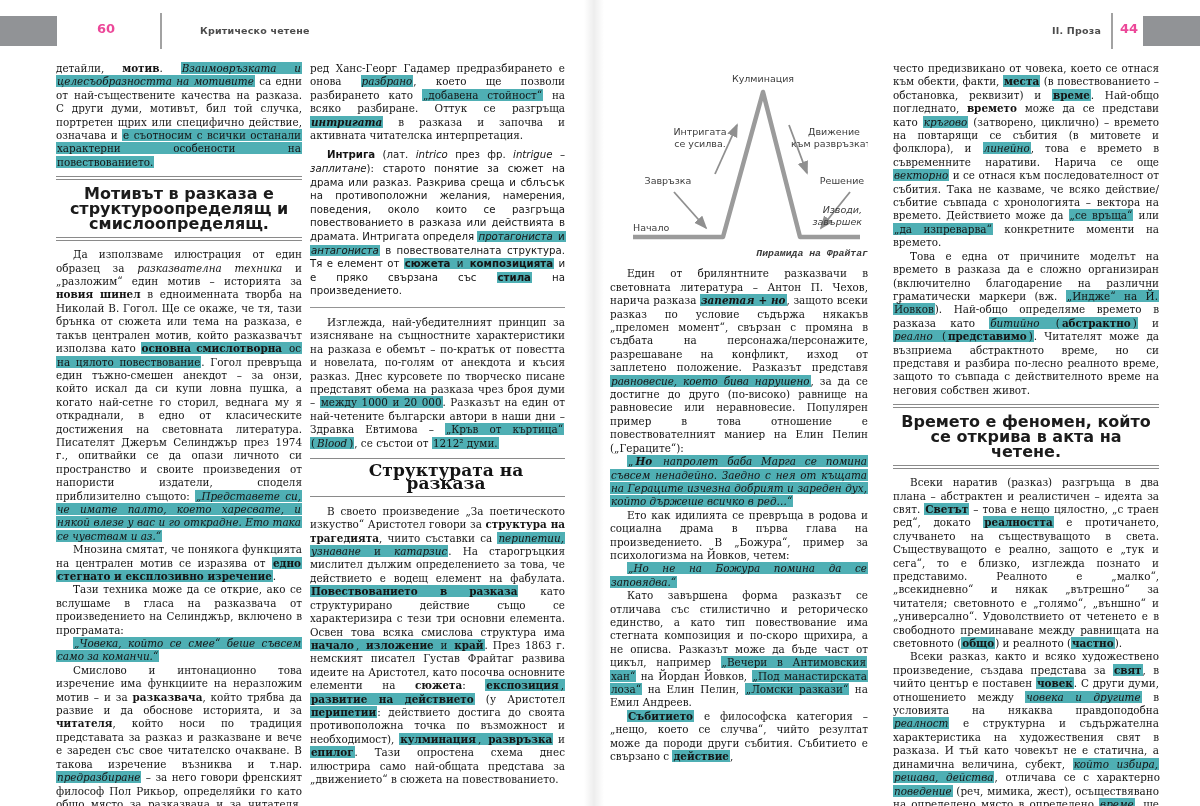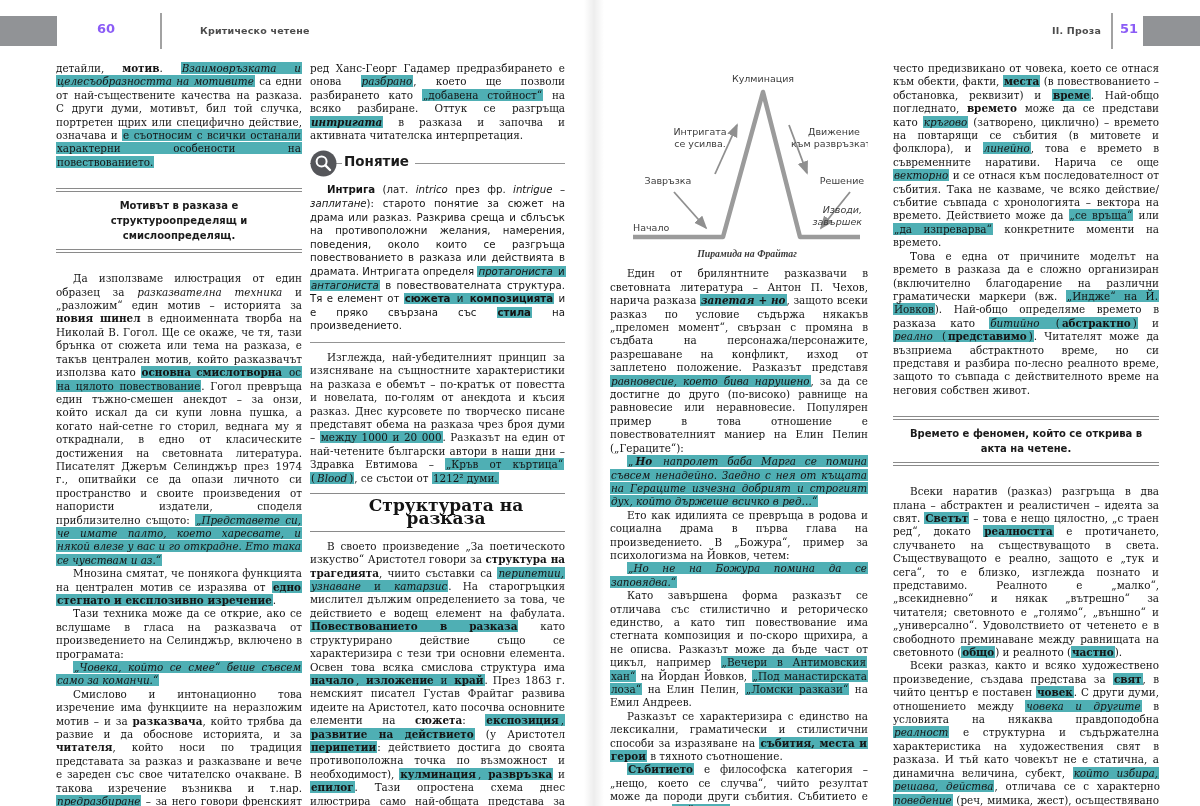--- a/index.html
+++ b/index.html
@@ -2,21 +2,21 @@
 <html lang="bg"><head>
 <meta charset="utf-8">
 <style>
   html,body{margin:0;padding:0;background:#e8e8e8;}
   .sheet{position:relative;width:1200px;height:806px;background:#ffffff;
          font-family:"DejaVu Serif",serif;color:#141414;overflow:hidden;margin:0 auto;}
   
   .hdr-block{position:absolute;top:16px;width:57px;height:30px;background:#919396;}
   #blkL{left:0;} #blkR{right:0;}
   .pagenum{position:absolute;top:21px;font-family:"DejaVu Sans",sans-serif;
-           font-weight:bold;font-size:13px;color:#8b5cf6;}
+           font-weight:bold;font-size:13px;color:#ec4899;}
   #numL{left:97px;} #numR{left:1120px;}
   .hdr-div{position:absolute;top:13px;width:1.5px;height:36px;background:#a2a2a2;}
   #divL{left:160px;} #divR{left:1111px;}
   .runtitle{position:absolute;top:25px;font-family:"DejaVu Sans",sans-serif;
             font-weight:bold;font-size:9.5px;color:#4c4c4c;letter-spacing:.2px;}
   #titleL{left:200px;} #titleR{right:99px;text-align:center;}
   .gutter{position:absolute;left:584px;top:0;width:20px;height:806px;
           background:linear-gradient(to right,rgba(0,0,0,0),rgba(0,0,0,.07) 50%,rgba(0,0,0,0));}
   
   .col{position:absolute;top:62px;font-size:10.4px;line-height:13.4px;text-align:justify;}
@@ -24,79 +24,71 @@
   #col2{left:310px;width:255px;}
   #col3{left:610px;width:258px;}
   #col4{left:893px;width:266px;}
   .para{margin:0;}
   .para.ind{text-indent:17px;}
   .b{font-weight:bold;}
   .i{font-style:italic;}
   .hl{background:#4fafb4;padding:0 1px;-webkit-box-decoration-break:clone;box-decoration-break:clone;}
   
   .callout{border-top:4px double #8a8a8a;border-bottom:4px double #8a8a8a;
-           margin:19px 0;padding:6px 8px;text-align:center;
+           margin:7px 0;padding:6px 8px;text-align:center;
            font-family:"DejaVu Sans",sans-serif;font-weight:bold;
-           font-size:10px;line-height:15px;color:#1b1b1b;text-indent:0;}
+           font-size:16px;line-height:15px;color:#1b1b1b;text-indent:0;}
   
   .subhead{border-top:1px solid #8a8a8a;border-bottom:1px solid #8a8a8a;
            margin:8px 0;padding:5px 0 5px 17px;font-weight:bold;font-size:17px;
            text-align:center;}
   
   .concept{border-bottom:1px solid #949494;margin:6px 0 8px;padding-bottom:9px;
            font-family:"DejaVu Sans",sans-serif;}
   .c-head{position:relative;height:32px;margin-bottom:3px;}
   .c-head::before{content:"";position:absolute;left:0;right:0;top:15px;border-top:1px solid #949494;}
   .c-icon{position:absolute;left:0;top:2px;width:27px;height:27px;}
   .c-title{position:absolute;left:32px;top:7px;font-weight:bold;font-size:13.5px;
            background:#fff;padding:0 6px 2px 2px;color:#1b1b1b;}
   .c-body{font-size:10.2px;line-height:13.6px;}
   
   .figure{margin:0 0 2px 0;}
   .figure svg{display:block;}
-  .figcap{font-family:Liberation Serif, serif;font-style:italic;font-weight:bold;
-          font-size:9.8px;color:#3a3a3a;margin:0 0 7px 16px;text-align:center;}
+  .figcap{font-family:Liberation Mono, monospace;font-style:italic;font-weight:bold;
+          font-size:9.8px;color:#3a3a3a;margin:0 0 7px 16px;text-align:right;}
   .dia-label{font-family:"DejaVu Sans",sans-serif;font-size:9.5px;fill:#3c3c3c;}
   .dia-label.it{font-style:italic;}
 </style>
 </head>
 <body>
 
 <div class="sheet">
 
   <div class="hdr-block" id="blkL"></div>
   <div class="pagenum" id="numL">60</div>
   <div class="hdr-div" id="divL"></div>
   <div class="runtitle" id="titleL">Критическо четене</div>
   <div class="runtitle" id="titleR">II. Проза</div>
   <div class="hdr-div" id="divR"></div>
-  <div class="pagenum" id="numR">51</div>
+  <div class="pagenum" id="numR">44</div>
   <div class="hdr-block" id="blkR"></div>
   <div class="gutter"></div>
 
   <div class="col" id="col1">
       <p class="para"><span>детайли, </span><span class="b">мотив</span><span>. </span><span class="i hl">Взаимовръзката и целесъобразността на мотивите</span><span> са едни от най-съществените качества на разказа. С други думи, мотивът, бил той случка, портретен щрих или специфично действие, означава и </span><span class="hl">е съотносим с всички останали характерни особености на повествованието.</span></p>
       <div class="callout">Мотивът в разказа е структуроопределящ и смислоопределящ.</div>
       <p class="para ind"><span>Да използваме илюстрация от един образец за </span><span class="i">разказвателна техника</span><span> и „разложим“ един мотив – историята за </span><span class="b">новия шинел</span><span> в едноименната творба на Николай В. Гогол. Ще се окаже, че тя, тази брънка от сюжета или тема на разказа, е такъв централен мотив, който разказвачът използва като </span><span class="b hl">основна смислотворна</span><span class="hl"> ос на цялото повествование</span><span>. Гогол превръща един тъжно-смешен анекдот – за онзи, който искал да си купи ловна пушка, а когато най-сетне го сторил, веднага му я откраднали, в едно от класическите достижения на световната литература. Писателят Джеръм Селинджър през 1974 г., опитвайки се да опази личното си пространство и своите произведения от напористи издатели, споделя приблизително същото: </span><span class="i hl">„Представете си, че имате палто, което харесвате, и някой влезе у вас и го открадне. Ето така се чувствам и аз.“</span></p>
       <p class="para ind"><span>Мнозина смятат, че понякога функцията на централен мотив се изразява от </span><span class="b hl">едно стегнато и експлозивно изречение</span><span>.</span></p>
       <p class="para ind"><span>Тази техника може да се открие, ако се вслушаме в гласа на разказвача от произведението на Селинджър, включено в програмата:</span></p>
       <p class="para ind"><span class="i hl">„Човека, който се смее“ беше съвсем само за команчи.“</span></p>
       <p class="para ind"><span>Смислово и интонационно това изречение има функциите на неразложим мотив – и за </span><span class="b">разказвача</span><span>, който трябва да развие и да обоснове историята, и за </span><span class="b">читателя</span><span>, който носи по традиция представата за разказ и разказване и вече е зареден със свое читателско очакване. В такова изречение възниква и т.нар. </span><span class="i hl">предразбиране</span><span> – за него говори френският философ Пол Рикьор, определяйки го като общо място за разказвача и за читателя. Предразбирането е критически момент, който отговаря на автентичното преживяване, или </span></p>
     </div>
   <div class="col" id="col2">
       <p class="para"><span>ред Ханс-Георг Гадамер предразбирането е онова </span><span class="i hl">разбрано</span><span>, което ще позволи разбирането като </span><span class="hl">„добавена стойност“</span><span> на всяко разбиране. Оттук се разгръща </span><span class="b i hl">интригата</span><span> в разказа и започва и активната читателска интерпретация.</span></p>
       <div class="concept">
-        <div class="c-head">
-          <span class="c-icon"><svg viewBox="0 0 27 27" width="27" height="27">
-              <circle cx="13.5" cy="13.5" r="13" fill="#55565a"></circle>
-              <circle cx="11.6" cy="11.6" r="5" fill="none" stroke="#fff" stroke-width="2"></circle>
-              <line x1="15.4" y1="15.4" x2="20" y2="20" stroke="#fff" stroke-width="2.4" stroke-linecap="round"></line>
-            </svg></span>
-          <span class="c-title">Понятие</span>
-        </div>
         <p class="c-body para ind"><span class="b">Интрига</span><span> (лат. </span><span class="i">intrico</span><span> през фр. </span><span class="i">intrigue</span><span> – </span><span class="i">заплитане</span><span>): старото понятие за сюжет на драма или разказ. Разкрива среща и сблъсък на противоположни желания, намерения, поведения, около които се разгръща повествованието в разказа или действията в драмата. Интригата определя </span><span class="i hl">протагониста</span><span class="hl"> и </span><span class="i hl">антагониста</span><span> в повествователната структура. Тя е елемент от </span><span class="b hl">сюжета</span><span class="hl"> и </span><span class="b hl">композицията</span><span> и е пряко свързана със </span><span class="b hl">стила</span><span> на произведението.</span></p>
       </div>
       <p class="para ind"><span>Изглежда, най-убедителният принцип за изясняване на същностните характеристики на разказа е обемът – по-кратък от повестта и новелата, по-голям от анекдота и късия разказ. Днес курсовете по творческо писане представят обема на разказа чрез броя думи – </span><span class="hl">между 1000 и 20 000</span><span>. Разказът на един от най-четените български автори в наши дни – Здравка Евтимова – </span><span class="hl">„Кръв от къртица“ (</span><span class="i hl">Blood</span><span class="hl">)</span><span>, се състои от </span><span class="hl">1212² думи.</span></p>
       <div class="subhead">Структурата на разказа</div>
       <p class="para ind"><span>В своето произведение „За поетическото изкуство“ Аристотел говори за </span><span class="b">структура на трагедията</span><span>, чиито съставки са </span><span class="i hl">перипетии, узнаване</span><span class="hl"> и </span><span class="i hl">катарзис</span><span>. На старогръцкия мислител дължим определението за това, че действието е водещ елемент на фабулата. </span><span class="b hl">Повествованието в разказа</span><span> като структурирано действие също се характеризира с тези три основни елемента. Освен това всяка смислова структура има </span><span class="b hl">начало</span><span class="hl">, </span><span class="b hl">изложение</span><span class="hl"> и </span><span class="b hl">край</span><span>. През 1863 г. немският писател Густав Фрайтаг развива идеите на Аристотел, като посочва основните елементи на </span><span class="b">сюжета</span><span>: </span><span class="b hl">експозиция</span><span class="hl">, </span><span class="b hl">развитие на действието</span><span> (у Аристотел </span><span class="b hl">перипетии</span><span>: действието достига до своята противоположна точка по възможност и необходимост), </span><span class="b hl">кулминация</span><span class="hl">, </span><span class="b hl">развръзка</span><span> и </span><span class="b hl">епилог</span><span>. Тази опростена схема днес илюстрира само най-общата представа за „движението“ в сюжета на повествованието.</span></p>
     </div>
 
   <div class="col" id="col3">
     <figure class="figure" style="margin:0;">
       <svg viewBox="0 0 258 185" width="258" height="185">
@@ -118,25 +110,24 @@
         <text class="dia-label" x="58" y="122" text-anchor="middle">Завръзка</text>
         <text class="dia-label" x="232" y="122" text-anchor="middle">Решение</text>
         <text class="dia-label" x="23" y="169">Начало</text>
         <text class="dia-label it" x="252" y="151" text-anchor="end">Изводи,</text>
         <text class="dia-label it" x="252" y="163" text-anchor="end">завършек</text>
       </svg>
       <figcaption class="figcap">Пирамида на Фрайтаг</figcaption>
     </figure>
     <div>
         <p class="para ind"><span>Един от брилянтните разказвачи в световната литература – Антон П. Чехов, нарича разказа </span><span class="b i hl">запетая + но</span><span>, защото всеки разказ по условие съдържа някакъв „преломен момент“, свързан с промяна в съдбата на персонажа/персонажите, разрешаване на конфликт, изход от заплетено положение. Разказът представя </span><span class="i hl">равновесие, което бива нарушено</span><span>, за да се достигне до друго (по-високо) равнище на равновесие или неравновесие. Популярен пример в това отношение е повествователният маниер на Елин Пелин („Гераците“):</span></p>
-        <p class="para ind"><span class="hl">„</span><span class="b i hl">Но</span><span class="i hl"> напролет баба Марга се помина съвсем ненадейно. Заедно с нея от къщата на Гераците изчезна добрият и строгият дух, който държеше всичко в ред…“</span></p>
+        <p class="para ind"><span class="hl">„</span><span class="b i hl">Но</span><span class="i hl"> напролет баба Марга се помина съвсем ненадейно. Заедно с нея от къщата на Гераците изчезна добрият и зареден дух, който държеше всичко в ред…“</span></p>
         <p class="para ind"><span>Ето как идилията се превръща в родова и социална драма в първа глава на произведението. В „Божура“, пример за психологизма на Йовков, четем:</span></p>
         <p class="para ind"><span class="i hl">„Но не на Божура помина да се заповядва.“</span></p>
         <p class="para ind"><span>Като завършена форма разказът се отличава със стилистично и реторическо единство, а като тип повествование има стегната композиция и по-скоро щрихира, а не описва. Разказът може да бъде част от цикъл, например </span><span class="hl">„Вечери в Антимовския хан“</span><span> на Йордан Йовков, </span><span class="hl">„Под манастирската лоза“</span><span> на Елин Пелин, </span><span class="hl">„Ломски разкази“</span><span> на Емил Андреев.</span></p>
-        <p class="para ind"><span>Разказът се характеризира с единство на лексикални, граматически и стилистични способи за изразяване на </span><span class="b hl">събития, места и герои</span><span> в тяхното съотношение.</span></p>
         <p class="para ind"><span class="b hl">Събитието</span><span> е философска категория – „нещо, което се случва“, чийто резултат може да породи други събития. Събитието е свързано с </span><span class="b hl">действие</span><span>,</span></p>
       </div>
   </div>
 
   <div class="col" id="col4">
       <p class="para"><span>често предизвикано от човека, което се отнася към обекти, факти, </span><span class="b hl">места</span><span> (в повествованието – обстановка, реквизит) и </span><span class="b hl">време</span><span>. Най-общо погледнато, </span><span class="b">времето</span><span> може да се представи като </span><span class="i hl">кръгово</span><span> (затворено, циклично) – времето на повтарящи се събития (в митовете и фолклора), и </span><span class="i hl">линейно</span><span>, това е времето в съвременните наративи. Нарича се още </span><span class="i hl">векторно</span><span> и се отнася към последователност от събития. Така не казваме, че всяко действие/събитие съвпада с хронологията – вектора на времето. Действието може да </span><span class="hl">„се връща“</span><span> или </span><span class="hl">„да изпреварва“</span><span> конкретните моменти на времето.</span></p>
       <p class="para ind"><span>Това е една от причините моделът на времето в разказа да е сложно организиран (включително благодарение на различни граматически маркери (вж. </span><span class="hl">„Индже“ на Й. Йовков</span><span>). Най-общо определяме времето в разказа като </span><span class="i hl">битийно</span><span class="hl"> (</span><span class="b hl">абстрактно</span><span class="hl">)</span><span> и </span><span class="i hl">реално</span><span class="hl"> (</span><span class="b hl">представимо</span><span class="hl">)</span><span>. Читателят може да възприема абстрактното време, но си представя и разбира по-лесно реалното време, защото то съвпада с действителното време на неговия собствен живот.</span></p>
       <div class="callout">Времето е феномен, който се открива в акта на четене.</div>
       <p class="para ind"><span>Всеки наратив (разказ) разгръща в два плана – абстрактен и реалистичен – идеята за свят. </span><span class="b hl">Светът</span><span> – това е нещо цялостно, „с траен ред“, докато </span><span class="b hl">реалността</span><span> е протичането, случването на съществуващото в света. Съществуващото е реално, защото е „тук и сега“, то е близко, изглежда познато и представимо. Реалното е „малко“, „всекидневно“ и някак „вътрешно“ за читателя; световното е „голямо“, „външно“ и „универсално“. Удоволствието от четенето е в свободното преминаване между равнищата на световното (</span><span class="b hl">общо</span><span>) и реалното (</span><span class="b hl">частно</span><span>).</span></p>
       <p class="para ind"><span>Всеки разказ, както и всяко художествено произведение, създава представа за </span><span class="b hl">свят</span><span>, в чийто център е поставен </span><span class="b hl">човек</span><span>. С други думи, отношението между </span><span class="i hl">човека и другите</span><span> в условията на някаква правдоподобна </span><span class="i hl">реалност</span><span> е структурна и съдържателна характеристика на художествения свят в разказа. И тъй като човекът не е статична, а динамична величина, субект, </span><span class="i hl">който избира, решава, действа</span><span>, отличава се с характерно </span><span class="i hl">поведение</span><span> (реч, мимика, жест), осъществявано на определено място в определено </span><span class="i hl">време</span><span>, ще приемем, че разказът е структура, която обхваща и разкрива света чрез действията на персонажа/персонажите и събитията, които тези действия предизвикват.</span></p>

